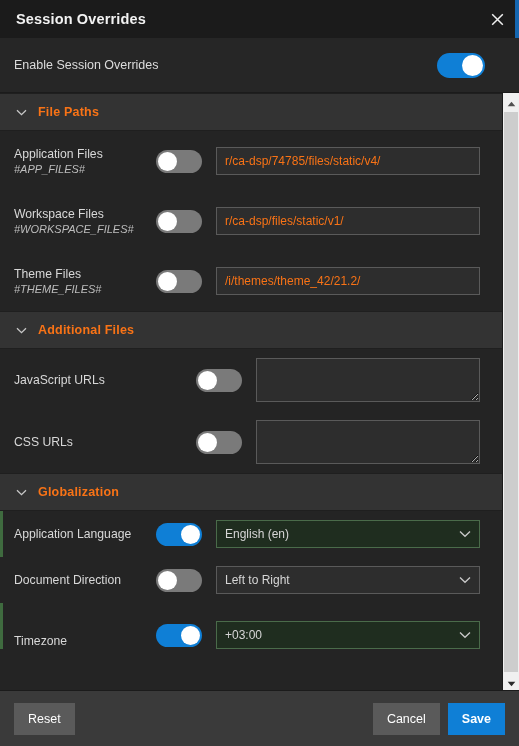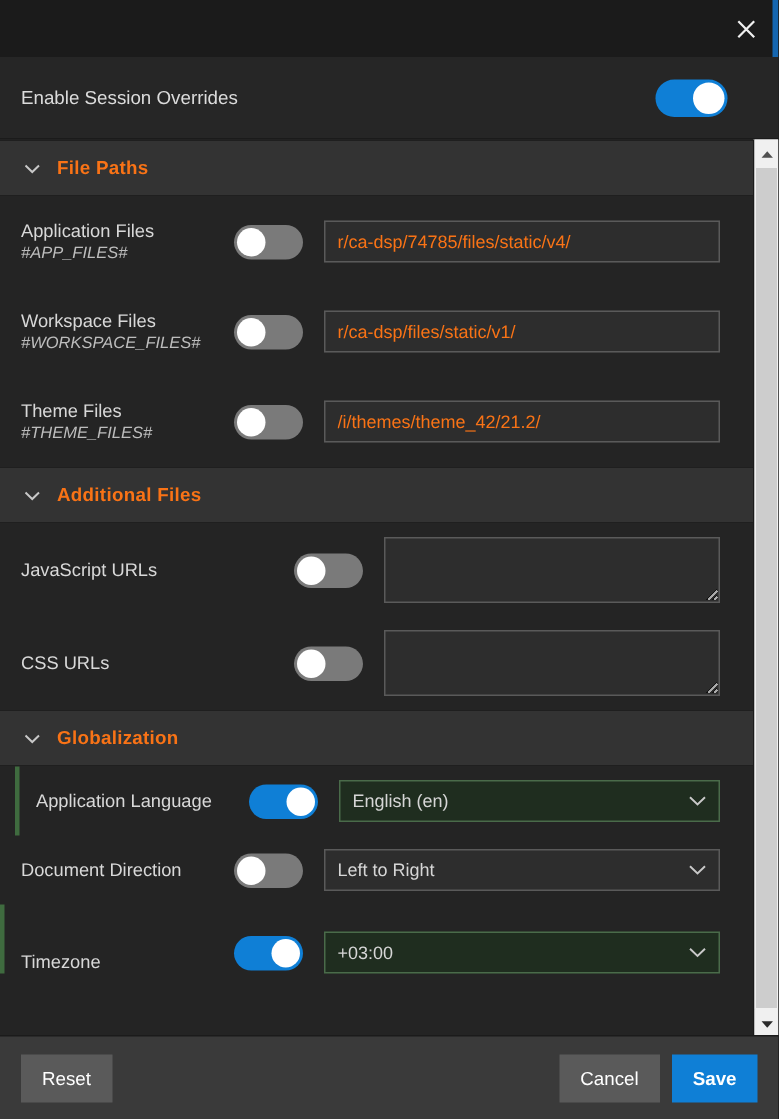--- a/index.html
+++ b/index.html
@@ -285,20 +285,21 @@
   #footer-spacer { flex: 1 1 auto; }
   #cancel-button { margin-right: 8px; }
   #save-button { min-width: 56px; }
 </style>
 </head>
 <body>
 
 <div id="dialog">
 
   <div id="titlebar">
+    <div id="titlebar-title">Session Overrides</div>
     <div id="titlebar-spacer"></div>
     <div id="close-button">
       <span>
         <svg width="15" height="15" viewBox="0 0 15 15">
           <path d="M2.2 2.2 L12.8 12.8 M12.8 2.2 L2.2 12.8" stroke="#f0f0f0" stroke-width="1.5" fill="none"></path>
         </svg>
       </span>
     </div>
     <div id="titlebar-edge"></div>
   </div>
@@ -403,21 +404,21 @@
       <div class="section-header">
         <span class="chev">
           <svg width="11" height="7" viewBox="0 0 11 7">
               <path d="M1 1.3 L5.5 5.7 L10 1.3" stroke="#c8c8c8" stroke-width="1.3" fill="none"></path>
             </svg>
         </span>
         <span class="section-title">Globalization</span>
       </div>
       <div class="section-body">
 
-        <div class="field-row active" style="min-height:46px;margin-left:10px;">
+        <div class="field-row active" style="min-height:46px;">
           <div class="field-label">
             <span class="lbl-main">Application Language</span>
           </div>
           <div class="field-control">
             <div class="toggle on">
               <div class="knob"></div>
             </div>
             <div class="select-box green">
               <span class="select-value">English (en)</span>
               <span class="select-chevron">

